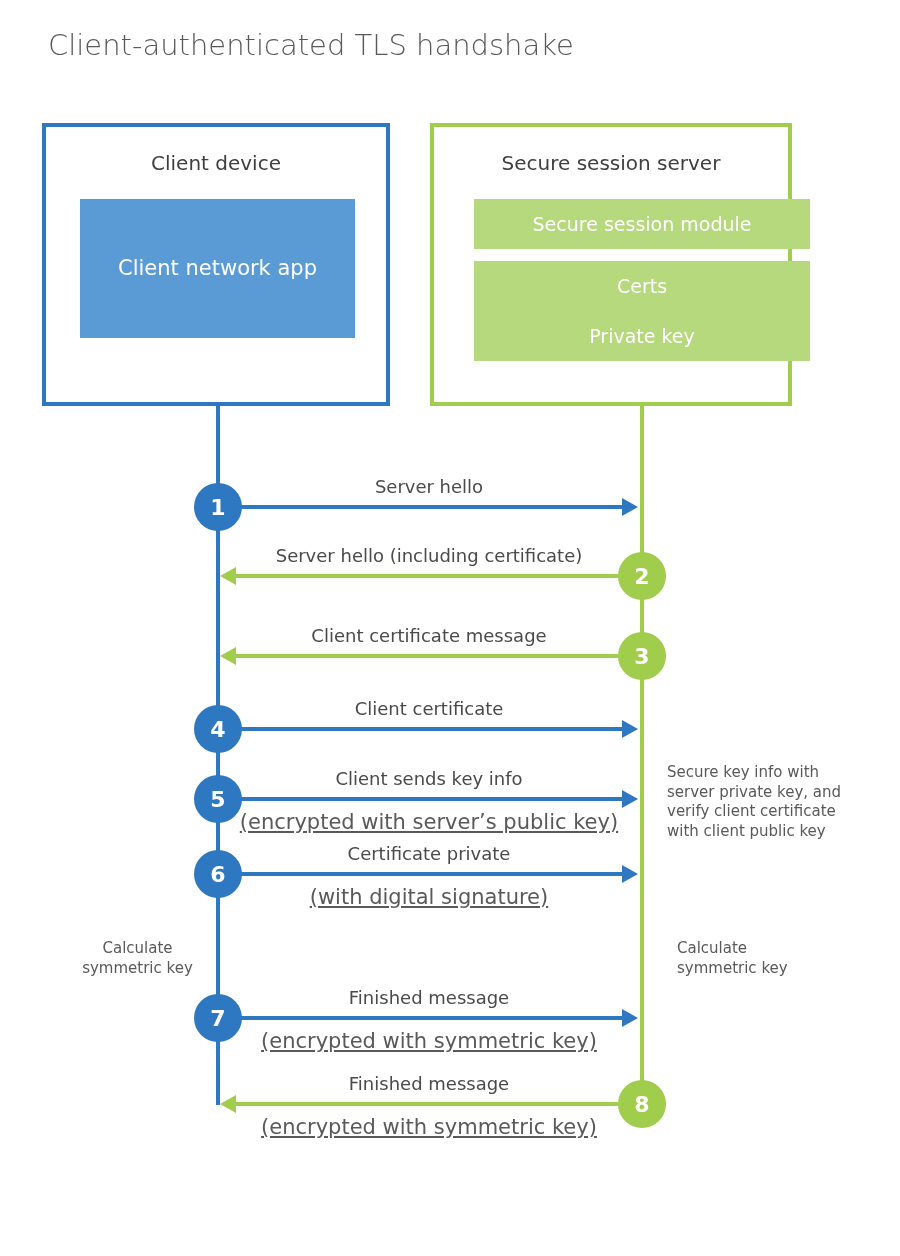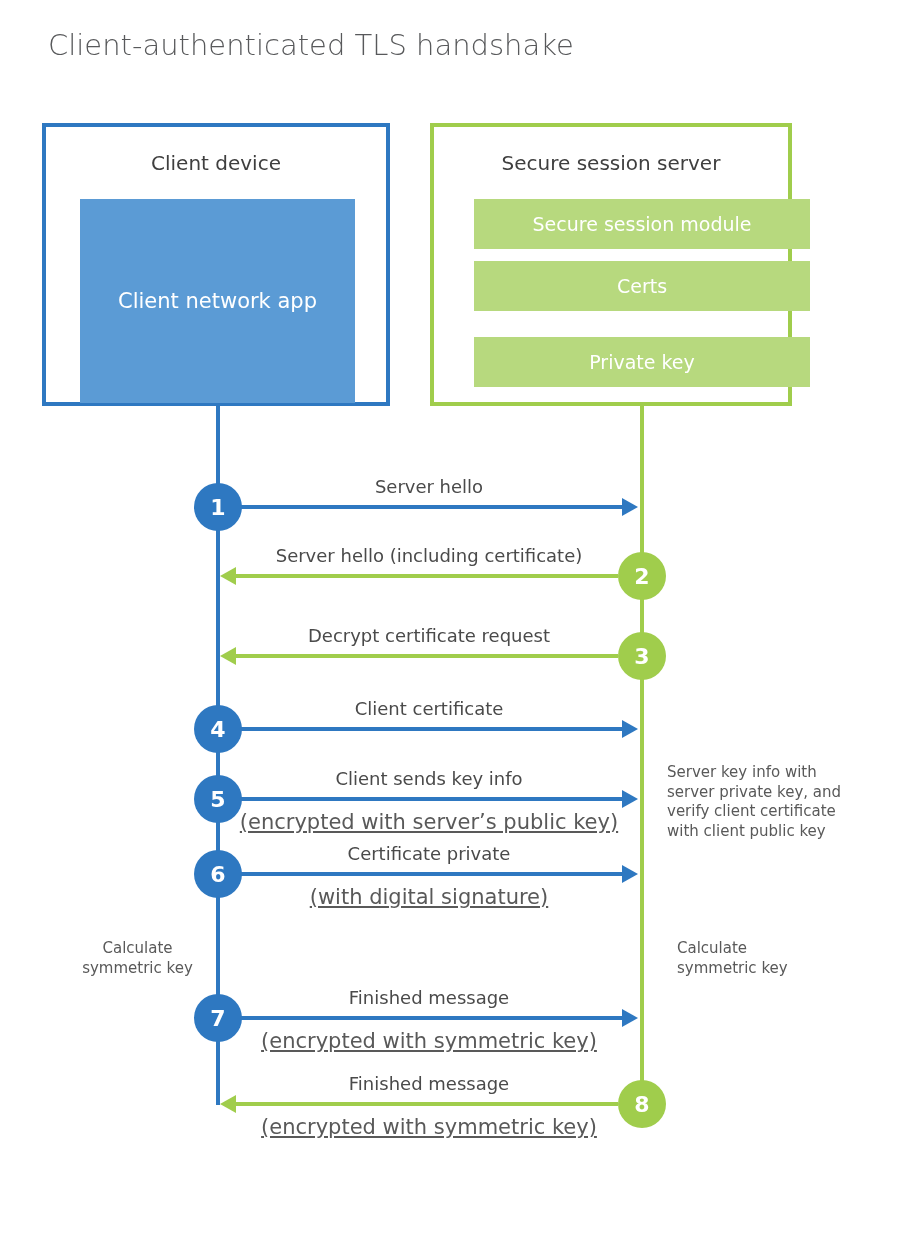--- a/index.html
+++ b/index.html
@@ -7,27 +7,27 @@
   .canvas{position:relative;width:900px;height:1256px;background:#ffffff;overflow:hidden;}
 
   .title{position:absolute;left:48px;top:28px;margin:0;font-size:29px;font-weight:300;color:#58595b;}
 
   
   .actor-box{position:absolute;top:123px;height:283px;border:4px solid;box-sizing:border-box;background:#fff;}
   .actor-box.client{left:42px;width:348px;border-color:#2e78c1;}
   .actor-box.server{left:430px;width:362px;border-color:#a0cd4c;}
   .actor-title{margin-top:24px;text-align:center;font-size:20px;font-weight:normal;color:#3f3f3f;}
 
-  .client-module{position:absolute;left:34px;top:72px;width:275px;height:204px;background:#5b9bd5;
+  .client-module{position:absolute;left:34px;top:72px;width:275px;height:139px;background:#5b9bd5;
     display:flex;align-items:center;justify-content:center;text-align:center;
     color:#ffffff;font-size:21px;line-height:1.35;padding:2px 30px;box-sizing:border-box;}
 
   .server-bar{position:absolute;left:40px;width:336px;height:50px;background:#b7d97e;
     display:flex;align-items:center;justify-content:center;color:#ffffff;font-size:19px;}
-  .bar-1{top:72px;} .bar-2{top:134px;} .bar-3{top:210px;}
+  .bar-1{top:72px;} .bar-2{top:134px;} .bar-3{top:184px;}
 
   
   .lifeline{position:absolute;width:4px;}
   .blue-line{left:216px;top:406px;height:699px;background:#2e78c1;}
   .green-line{left:640px;top:406px;height:721px;background:#a0cd4c;}
 
   
   .step{position:absolute;left:0;width:900px;height:0;}
   .s1{top:507px}.s2{top:576px}.s3{top:656px}.s4{top:729px}
   .s5{top:799px}.s6{top:874px}.s7{top:1018px}.s8{top:1104px}
@@ -86,21 +86,21 @@
   </div>
 
   <div class="step s2 green left">
     <div class="lbl">Server hello (including certificate)</div>
     <div class="shaft"></div>
     <div class="head"></div>
     <div class="circle">2</div>
   </div>
 
   <div class="step s3 green left">
-    <div class="lbl">Decrypt certificate request</div>
+    <div class="lbl">Client certificate message</div>
     <div class="shaft"></div>
     <div class="head"></div>
     <div class="circle">3</div>
   </div>
 
   <div class="step s4 blue right">
     <div class="lbl">Client certificate</div>
     <div class="shaft"></div>
     <div class="head"></div>
     <div class="circle">4</div>
@@ -131,17 +131,17 @@
   </div>
 
   <div class="step s8 green left">
     <div class="lbl">Finished message</div>
     <div class="shaft"></div>
     <div class="head"></div>
     <div class="circle">8</div>
     <div class="sub">(encrypted with symmetric key)</div>
   </div>
 
-  <div class="note note-decrypt">Server key info with server private key, and verify client certificate with client public key</div>
+  <div class="note note-decrypt">Secure key info with server private key, and verify client certificate with client public key</div>
   <div class="note calc-left">Calculate symmetric key</div>
   <div class="note calc-right">Calculate symmetric key</div>
 
 </div>
 
 </body></html>

